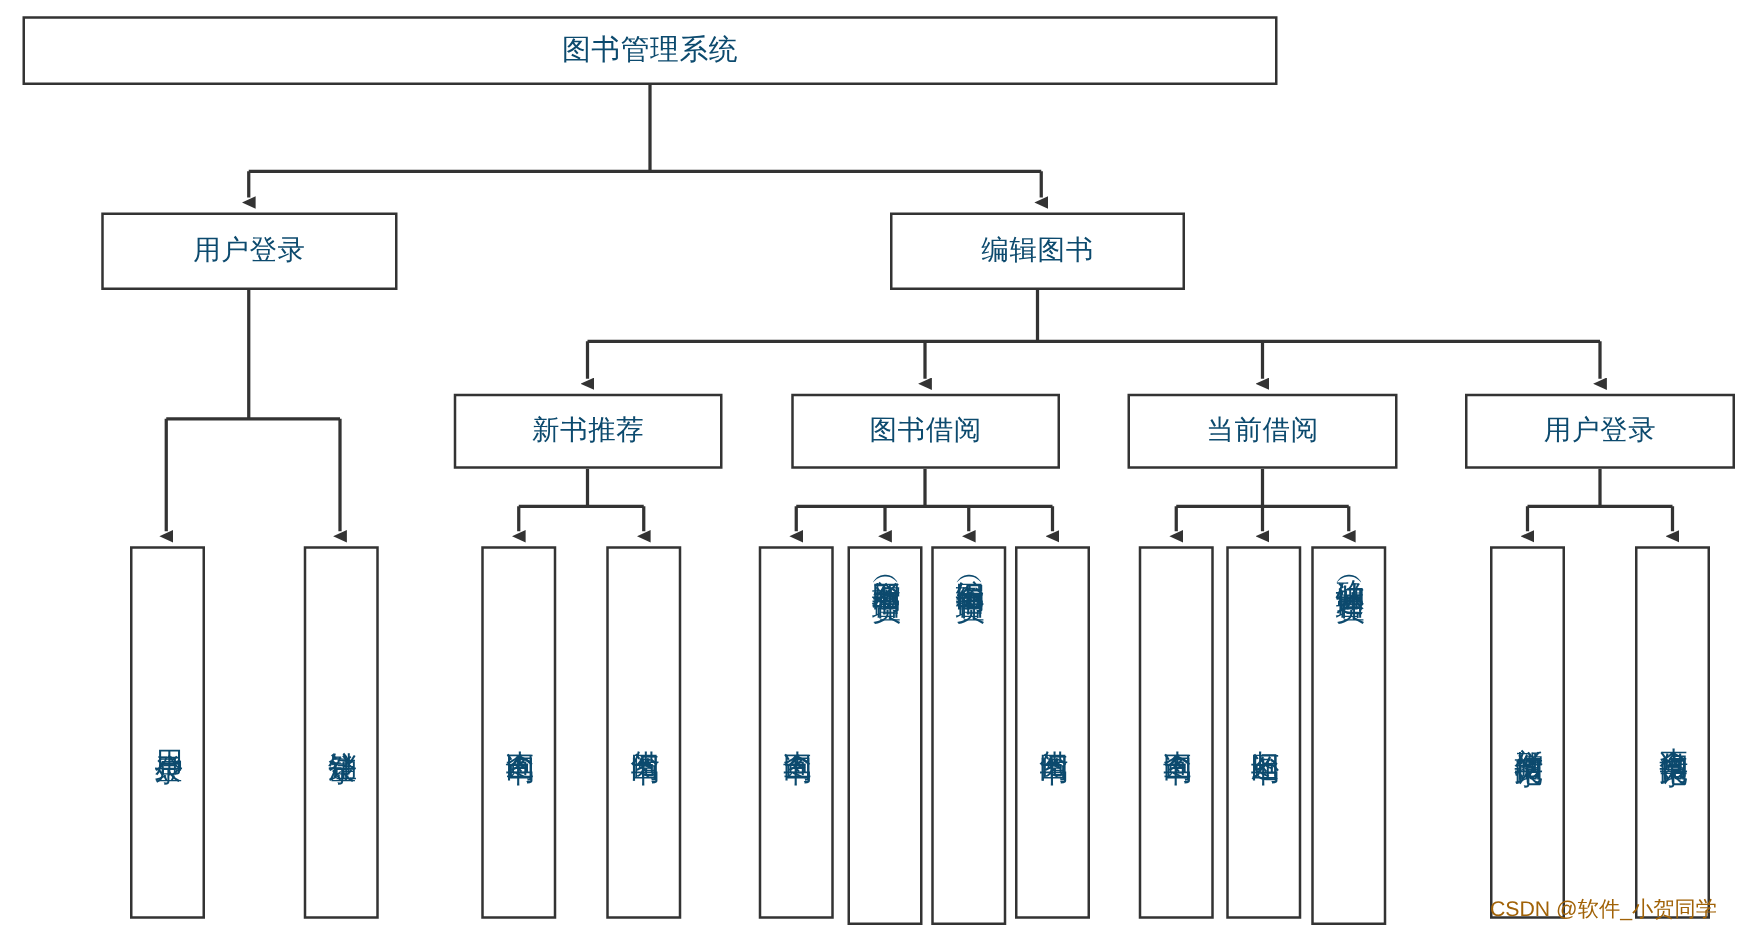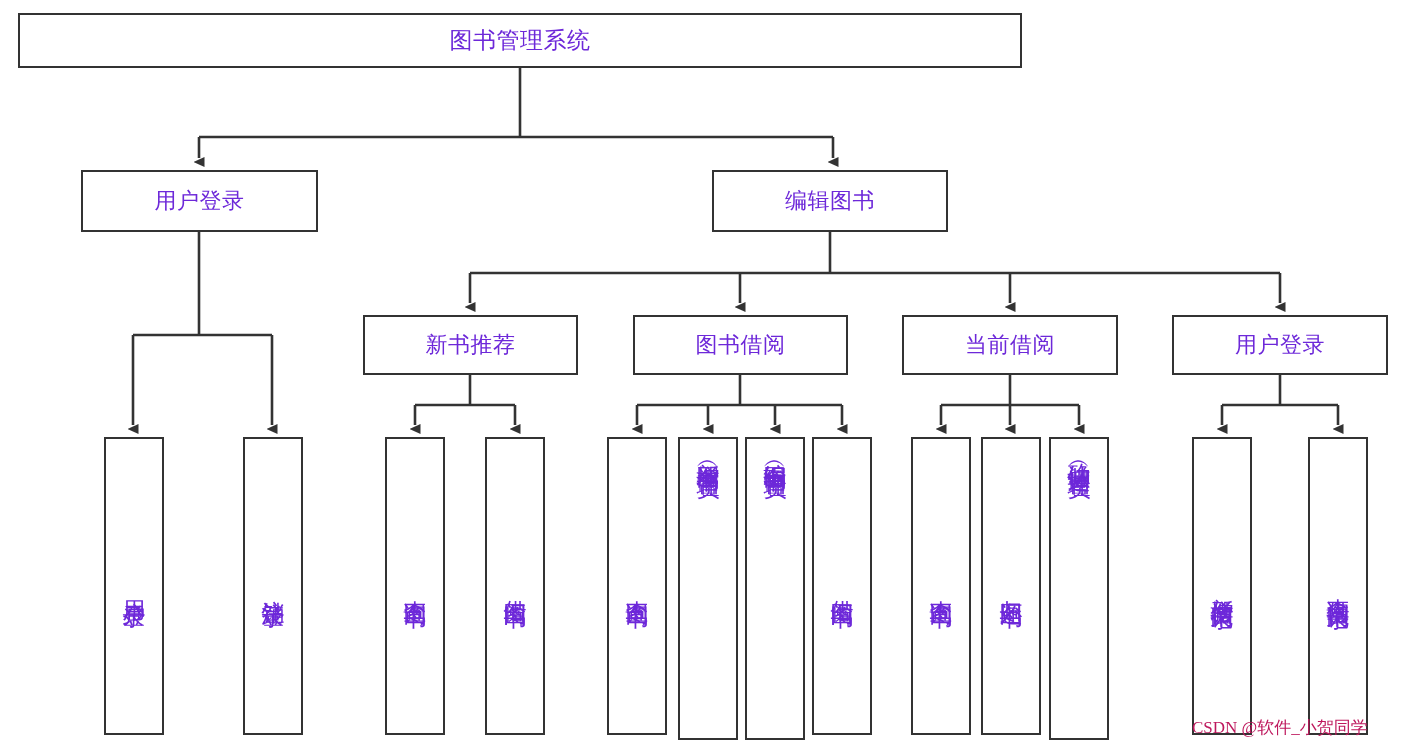--- a/index.html
+++ b/index.html
@@ -27,21 +27,21 @@
     pointer-events: none;
   }
   .node {
     position: absolute;
     box-sizing: border-box;
     background: #ffffff;
     border: 2px solid #333333;
     display: flex;
     align-items: center;
     justify-content: center;
-    color: #6d28d9;
+    color: #0c4a6e;
     z-index: 2;
   }
   .node .label {
     display: block;
     text-align: center;
     line-height: 1.18;
     white-space: nowrap;
   }
   
   .node.horiz .label {
@@ -67,24 +67,24 @@
   }
   .node.vert.centered {
     align-items: center;
     padding-top: 0;
   }
   .watermark {
     position: absolute;
     left: 1192px;
     top: 716px;
     font-size: 17px;
-    color: #be185d;
+    color: #a16207;
     white-space: nowrap;
     z-index: 5;
-    font-family: Liberation Serif, serif;
+    font-family: Liberation Sans, sans-serif;
   }
 </style>
 </head>
 <body>
 
 <div id="canvas">
 
   <svg id="edges" viewBox="0 0 1405 747" width="1405" height="747" xmlns="http://www.w3.org/2000/svg">
     <defs>
       <marker id="arrow" markerWidth="10" markerHeight="11" refX="1" refY="5.5" orient="auto" markerUnits="userSpaceOnUse">

